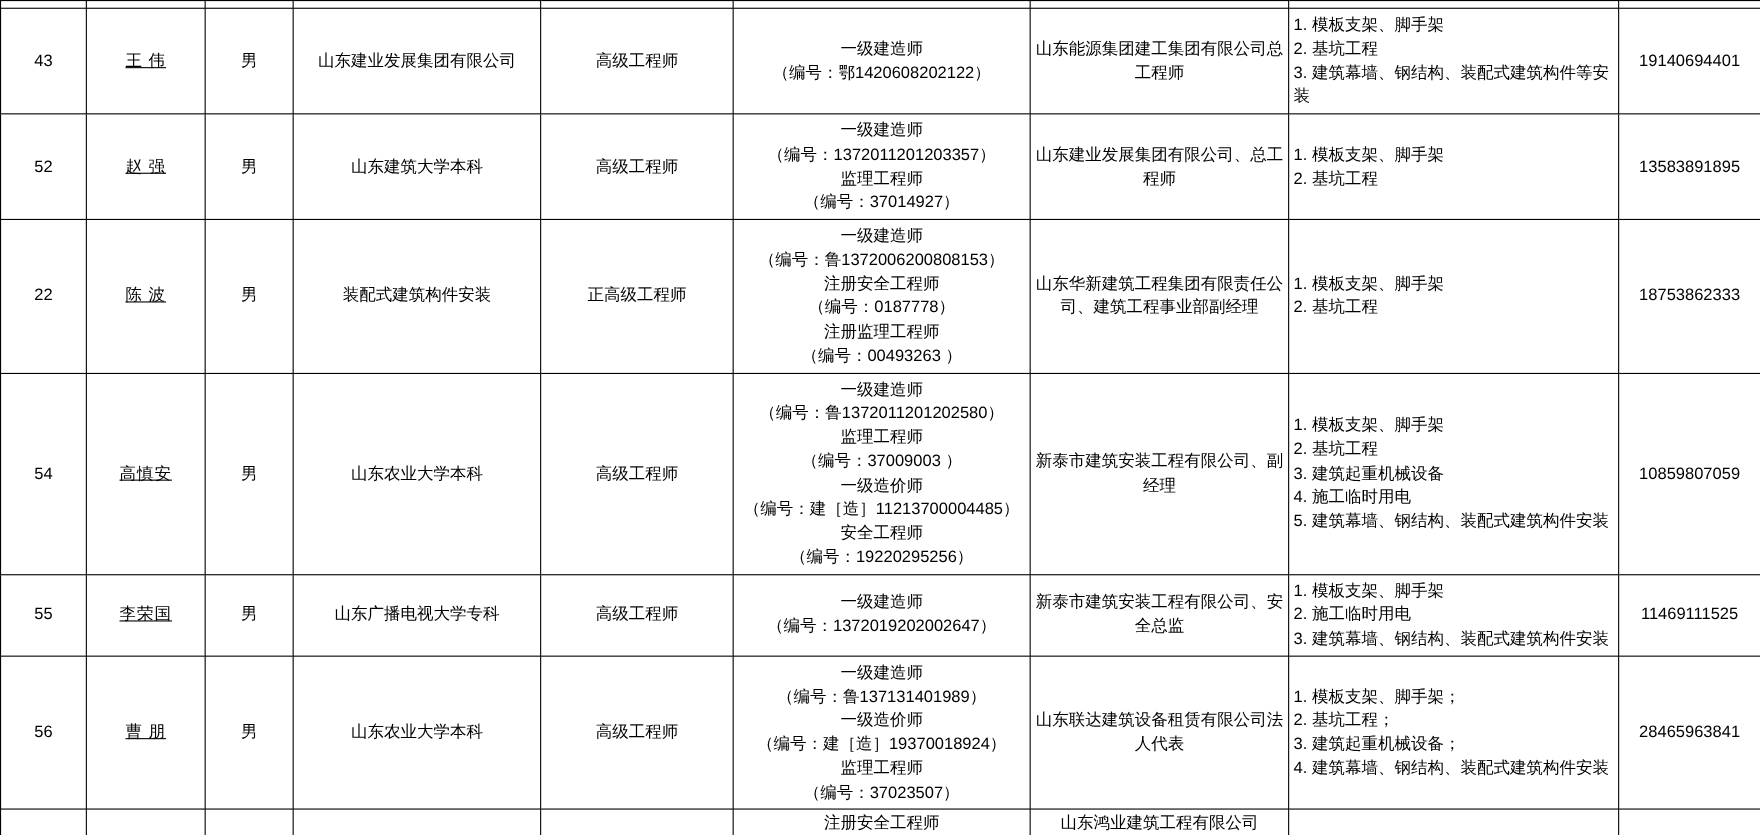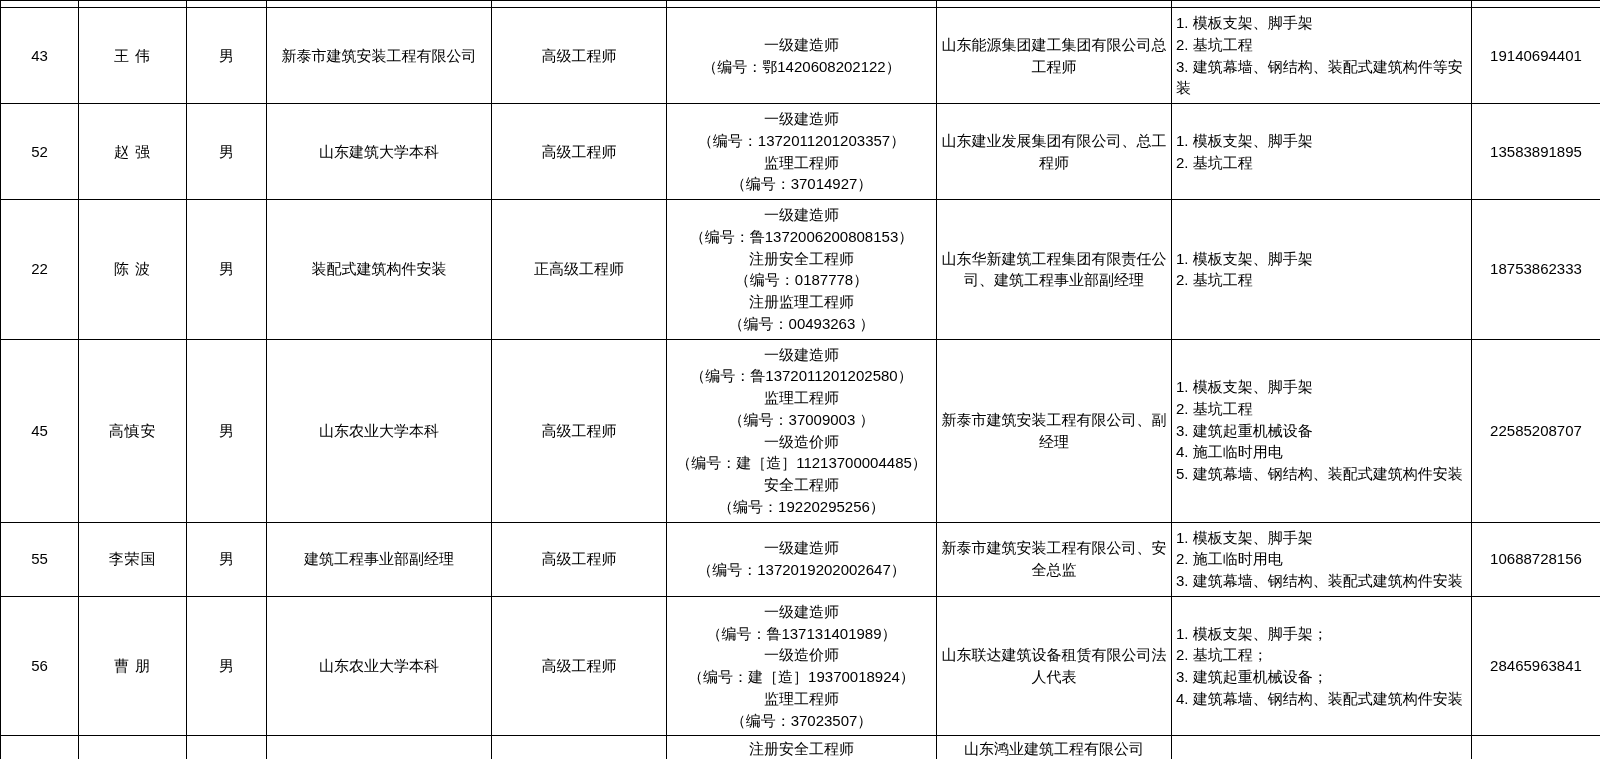--- a/index.html
+++ b/index.html
@@ -42,20 +42,21 @@
 
   td.idx, td.name, td.sex, td.edu, td.title, td.cert, td.work, td.phone {
     text-align: center;
   }
   td.scope {
     text-align: left;
     padding-left: 7px;
   }
   td.name .nm {
     letter-spacing: 0.06em;
+    text-decoration: underline;
   }
   .cellwrap {
     white-space: pre-line;
   }
   
   tr.partial-top td {
     height: 6px;
     padding: 0;
   }
   tr.partial-bottom td {
@@ -89,21 +90,21 @@
       <td></td>
       <td></td>
       <td></td>
       <td></td>
     </tr>
 
     <tr>
       <td class="idx">43</td>
       <td class="name"><span class="nm">王 伟</span></td>
       <td class="sex">男</td>
-      <td class="edu">新泰市建筑安装工程有限公司</td>
+      <td class="edu">山东建业发展集团有限公司</td>
       <td class="title">高级工程师</td>
       <td class="cert cellwrap">一级建造师
 （编号：鄂1420608202122）</td>
       <td class="work">山东能源集团建工集团有限公司总工程师</td>
       <td class="scope cellwrap">1. 模板支架、脚手架
 2. 基坑工程
 3. 建筑幕墙、钢结构、装配式建筑构件等安装</td>
       <td class="phone">19140694401</td>
     </tr>
 
@@ -135,55 +136,55 @@
 （编号：0187778）
 注册监理工程师
 （编号：00493263 ）</td>
       <td class="work">山东华新建筑工程集团有限责任公司、建筑工程事业部副经理</td>
       <td class="scope cellwrap">1. 模板支架、脚手架
 2. 基坑工程</td>
       <td class="phone">18753862333</td>
     </tr>
 
     <tr>
-      <td class="idx">45</td>
+      <td class="idx">54</td>
       <td class="name"><span class="nm">高慎安</span></td>
       <td class="sex">男</td>
       <td class="edu">山东农业大学本科</td>
       <td class="title">高级工程师</td>
       <td class="cert cellwrap">一级建造师
 （编号：鲁1372011201202580）
 监理工程师
 （编号：37009003 ）
 一级造价师
 （编号：建［造］11213700004485）
 安全工程师
 （编号：19220295256）</td>
       <td class="work">新泰市建筑安装工程有限公司、副经理</td>
       <td class="scope cellwrap">1. 模板支架、脚手架
 2. 基坑工程
 3. 建筑起重机械设备
 4. 施工临时用电
 5. 建筑幕墙、钢结构、装配式建筑构件安装</td>
-      <td class="phone">22585208707</td>
+      <td class="phone">10859807059</td>
     </tr>
 
     <tr>
       <td class="idx">55</td>
       <td class="name"><span class="nm">李荣国</span></td>
       <td class="sex">男</td>
-      <td class="edu">建筑工程事业部副经理</td>
+      <td class="edu">山东广播电视大学专科</td>
       <td class="title">高级工程师</td>
       <td class="cert cellwrap">一级建造师
 （编号：1372019202002647）</td>
       <td class="work">新泰市建筑安装工程有限公司、安全总监</td>
       <td class="scope cellwrap">1. 模板支架、脚手架
 2. 施工临时用电
 3. 建筑幕墙、钢结构、装配式建筑构件安装</td>
-      <td class="phone">10688728156</td>
+      <td class="phone">11469111525</td>
     </tr>
 
     <tr>
       <td class="idx">56</td>
       <td class="name"><span class="nm">曹 朋</span></td>
       <td class="sex">男</td>
       <td class="edu">山东农业大学本科</td>
       <td class="title">高级工程师</td>
       <td class="cert cellwrap">一级建造师
 （编号：鲁137131401989）

